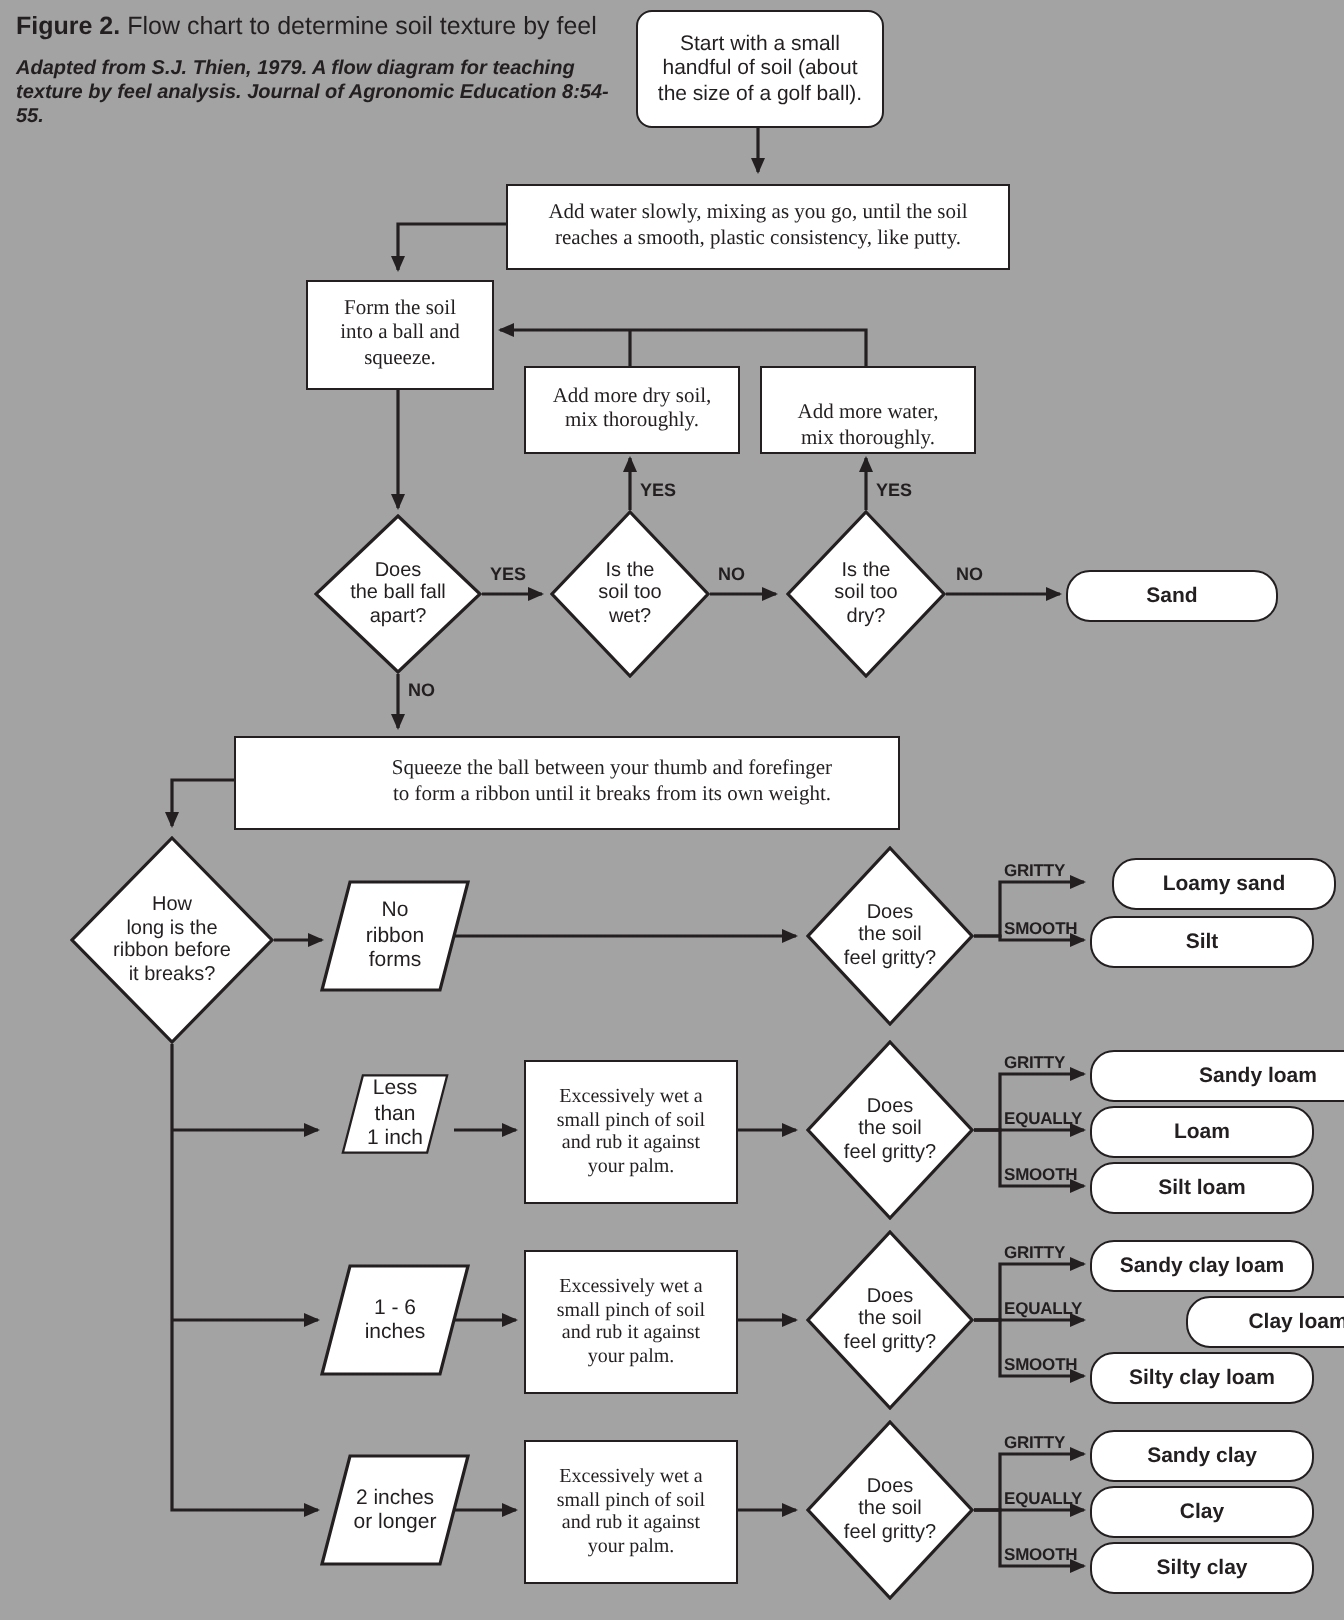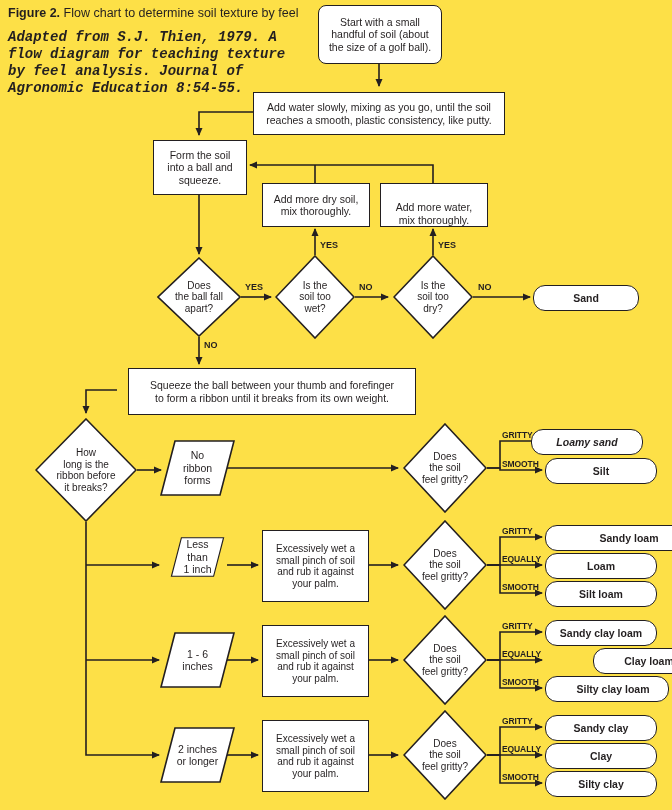--- a/index.html
+++ b/index.html
@@ -1,35 +1,35 @@
 <!DOCTYPE html>
 <html><head>
 <meta charset="utf-8">
 <style>
   html,body{margin:0;padding:0;background:#ffffff;}
-  #canvas{position:relative;width:672px;height:810px;background:#fde047;
+  #canvas{position:relative;width:672px;height:810px;background:#a3a3a3;
           font-family:"Liberation Sans",sans-serif;color:#231f20;overflow:hidden;}
   #wires{position:absolute;inset:0;width:672px;height:810px;z-index:0;}
   path.w{fill:none;stroke:#231f20;stroke-width:1.6;}
   .node{position:absolute;display:flex;align-items:center;justify-content:center;
         text-align:center;z-index:1;}
-  .box{border:1.6px solid #231f20;background:#ffffff;}
+  .box{border:1.6px solid #231f20;background:#ffffff;font-family:Liberation Serif, serif;}
   .round{border:1.8px solid #231f20;border-radius:8px;background:#ffffff;}
   .pill{border:1.8px solid #231f20;border-radius:12px;background:#ffffff;font-weight:bold;}
   .pill .txt{font-size:10.5px;font-weight:bold;}
   .txt{white-space:pre-line;font-size:10.5px;line-height:1.18;position:relative;z-index:1;}
   .small .txt{font-size:10px;line-height:1.15;}
   .shape{position:absolute;inset:0;width:100%;height:100%;}
   .shape polygon{fill:#ffffff;stroke:#231f20;stroke-width:1.6;}
   .lbl{position:absolute;font-size:9px;font-weight:700;z-index:2;}
   .blbl{position:absolute;font-size:8.5px;font-weight:700;z-index:2;letter-spacing:-0.1px;}
   #figtitle{position:absolute;left:8px;top:6px;font-size:12.5px;z-index:2;}
   #figtitle .b{font-weight:bold;}
-  #figcaption{position:absolute;left:8px;top:29px;width:300px;font-size:14px;
-              font-style:italic;font-weight:600;line-height:1.22;z-index:2;font-family:Liberation Mono, monospace;}
+  #figcaption{position:absolute;left:8px;top:29px;width:300px;font-size:10px;
+              font-style:italic;font-weight:600;line-height:1.22;z-index:2;}
 </style>
 </head>
 <body>
 
 <div id="canvas">
 
   <svg id="wires">
     <defs>
       <marker id="ah" markerWidth="9" markerHeight="8" refX="7.5" refY="4" orient="auto" markerUnits="userSpaceOnUse">
         <path d="M0.5,0.5 L8.5,4 L0.5,7.5 Z" fill="#231f20"></path>
@@ -125,21 +125,21 @@
     <span class="txt">Sand</span>
   </div>
 
   <div class="lbl" style="left:245px;top:282px;">YES</div>
   <div class="lbl" style="left:359px;top:282px;">NO</div>
   <div class="lbl" style="left:478px;top:282px;">NO</div>
   <div class="lbl" style="left:320px;top:240px;">YES</div>
   <div class="lbl" style="left:438px;top:240px;">YES</div>
   <div class="lbl" style="left:204px;top:340px;">NO</div>
 
-  <div class="node box" style="left:128px;top:368px;width:286px;height:45px;">
+  <div class="node box" style="left:117px;top:368px;width:286px;height:45px;padding-left:45px;">
     <span class="txt">Squeeze the ball between your thumb and forefinger
 to form a ribbon until it breaks from its own weight.</span>
   </div>
   <div class="node small" style="left:35px;top:418px;width:102px;height:104px;justify-content:center;">
     <svg class="shape" viewBox="0 0 102 104">
         <polygon points="51,1 101,52 51,103 1,52"></polygon>
       </svg>
     <span class="txt">How
 long is the
 ribbon before
@@ -234,42 +234,42 @@
   <div class="blbl" style="left:502px;top:526px;">GRITTY</div>
   <div class="blbl" style="left:502px;top:554px;">EQUALLY</div>
   <div class="blbl" style="left:502px;top:582px;">SMOOTH</div>
   <div class="blbl" style="left:502px;top:621px;">GRITTY</div>
   <div class="blbl" style="left:502px;top:649px;">EQUALLY</div>
   <div class="blbl" style="left:502px;top:677px;">SMOOTH</div>
   <div class="blbl" style="left:502px;top:716px;">GRITTY</div>
   <div class="blbl" style="left:502px;top:744px;">EQUALLY</div>
   <div class="blbl" style="left:502px;top:772px;">SMOOTH</div>
 
-  <div class="node pill" style="left:531px;top:429px;width:110px;height:24px;font-style:italic;">
+  <div class="node pill" style="left:556px;top:429px;width:110px;height:24px;">
       <span class="txt">Loamy sand</span>
     </div>
   <div class="node pill" style="left:545px;top:458px;width:110px;height:24px;">
       <span class="txt">Silt</span>
     </div>
   <div class="node pill" style="left:545px;top:525px;width:110px;height:24px;padding-left:28px;">
       <span class="txt">Sandy loam</span>
     </div>
   <div class="node pill" style="left:545px;top:553px;width:110px;height:24px;">
       <span class="txt">Loam</span>
     </div>
   <div class="node pill" style="left:545px;top:581px;width:110px;height:24px;">
       <span class="txt">Silt loam</span>
     </div>
   <div class="node pill" style="left:545px;top:620px;width:110px;height:24px;">
       <span class="txt">Sandy clay loam</span>
     </div>
   <div class="node pill" style="left:545px;top:648px;width:110px;height:24px;margin-left:48px;">
       <span class="txt">Clay loam</span>
     </div>
-  <div class="node pill" style="left:545px;top:676px;width:110px;height:24px;padding-left:12px;">
+  <div class="node pill" style="left:545px;top:676px;width:110px;height:24px;">
       <span class="txt">Silty clay loam</span>
     </div>
   <div class="node pill" style="left:545px;top:715px;width:110px;height:24px;">
       <span class="txt">Sandy clay</span>
     </div>
   <div class="node pill" style="left:545px;top:743px;width:110px;height:24px;">
       <span class="txt">Clay</span>
     </div>
   <div class="node pill" style="left:545px;top:771px;width:110px;height:24px;">
       <span class="txt">Silty clay</span>

